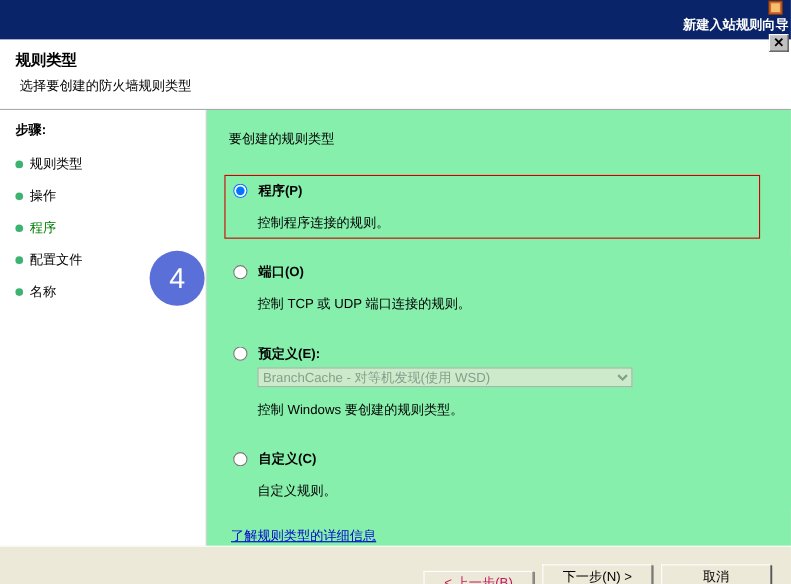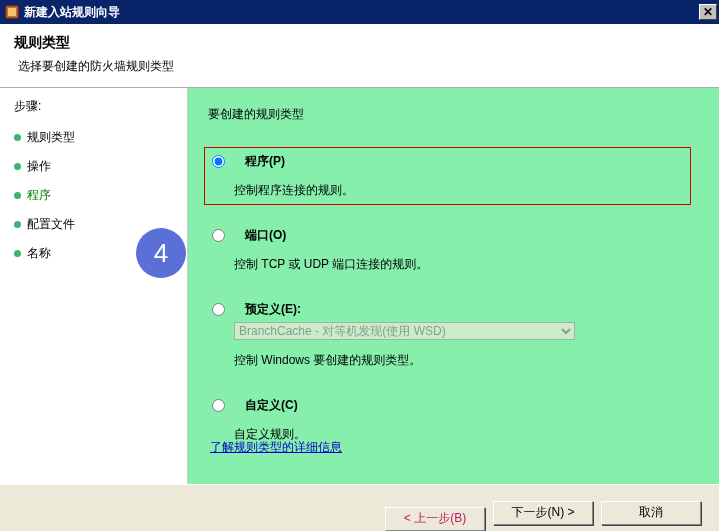--- a/index.html
+++ b/index.html
@@ -9,25 +9,26 @@
     font-size: 12px;
     background: #ffffff;
     width: 719px;
     height: 531px;
     overflow: hidden;
     position: relative;
   }
   .titlebar {
     background: linear-gradient(#0a246a, #0a246a);
     color: #fff;
-    height: 24px;
-    display: flex;
-    align-items: center;
+    height: 36px;
+    display: flex;
+    align-items: flex-end;
     padding: 0 2px 0 4px;
     font-weight: bold;
+    flex-direction: column;
   }
   .titlebar .icon {
     width: 16px; height: 16px;
     margin-right: 4px;
     display: inline-flex; align-items: center; justify-content: center;
   }
   .titlebar .title { flex: 1; font-size: 12px; }
   .titlebar .close-btn {
     width: 18px; height: 16px;
     background: #c0c0c0;
@@ -60,21 +61,21 @@
     height: calc(531px - 22px - 57px - 56px);
     background: #ece9d8;
   }
   .sidebar {
     width: 188px;
     background: #fff;
     border-right: 1px solid #ccc;
     padding: 10px 0 0 0;
   }
   .sidebar .steps-label {
-    font-weight: normal;
+    font-weight: bold;
     padding: 0 14px 8px 14px;
     font-size: 12px;
   }
   .step {
     display: flex;
     align-items: center;
     padding: 6px 14px;
     gap: 6px;
     font-size: 12px;
     cursor: default;
@@ -103,42 +104,42 @@
     margin: 0 0 16px 0;
     padding: 6px 8px 6px 8px;
   }
   .opt.highlight {
     border: 1px solid #d00000;
     padding: 5px 7px 5px 7px;
   }
   .opt-row {
     display: flex;
     align-items: flex-start;
-    gap: 16px;
+    gap: 6px;
   }
   .opt input[type=radio] {
     margin: 2px 4px 0 0;
   }
   .opt .lbl { font-weight: bold; font-size: 12px; }
   .opt .desc { margin-left: 22px; font-size: 12px; margin-top: 12px; color: #000; }
   .opt select {
     margin-left: 22px;
     margin-top: 4px;
     width: 341px;
     font-size: 12px;
     background: #ece9d8;
     color: #808080;
     border: 1px solid #a0a0a0;
   }
   .link {
     color: #0000cc;
     text-decoration: underline;
     cursor: pointer;
     position: absolute;
-    bottom: 28px;
+    bottom: 0;
     left: 22px;
     font-size: 12px;
   }
   .footer {
     height: 56px;
     background: #ece9d8;
     border-top: 1px solid #fff;
     display: flex;
     justify-content: flex-end;
     align-items: center;

